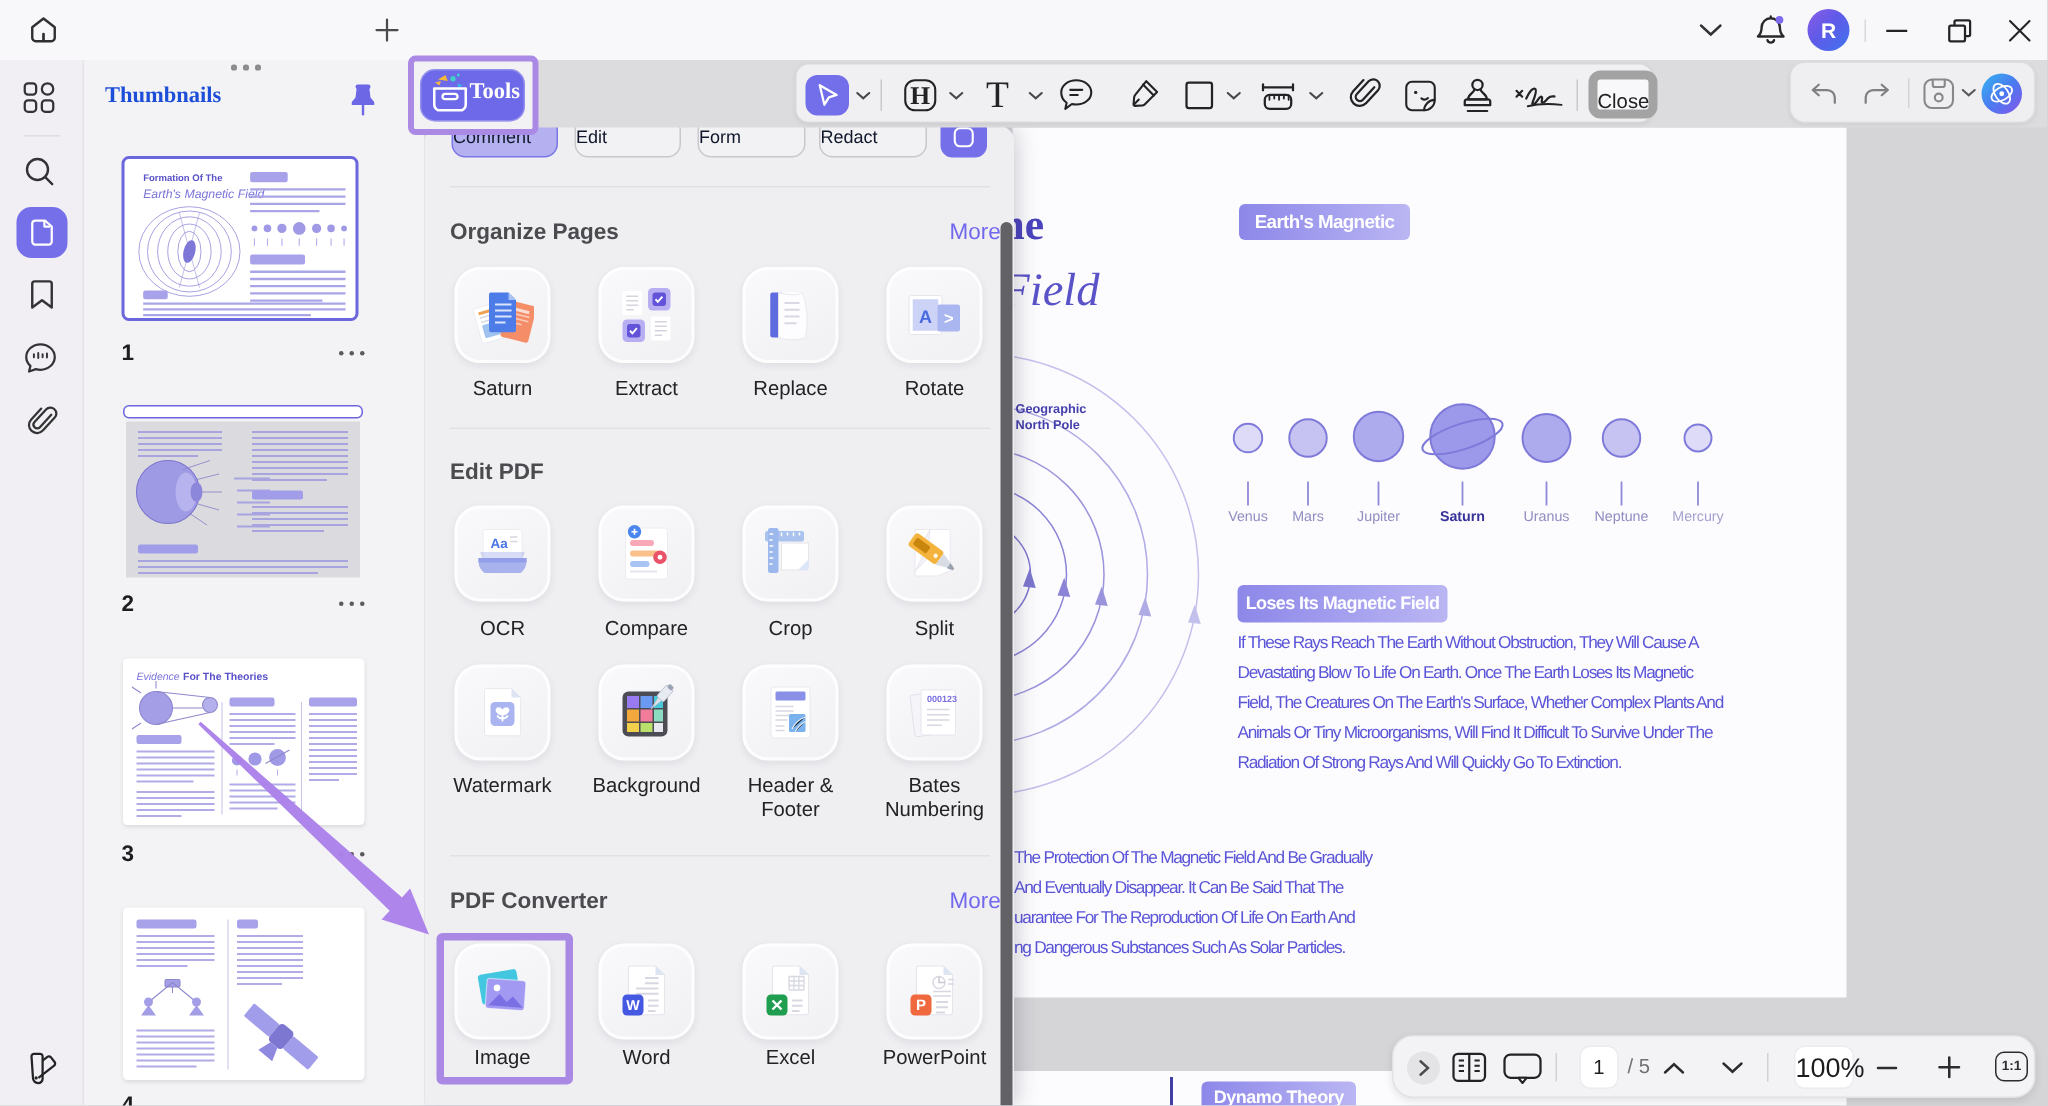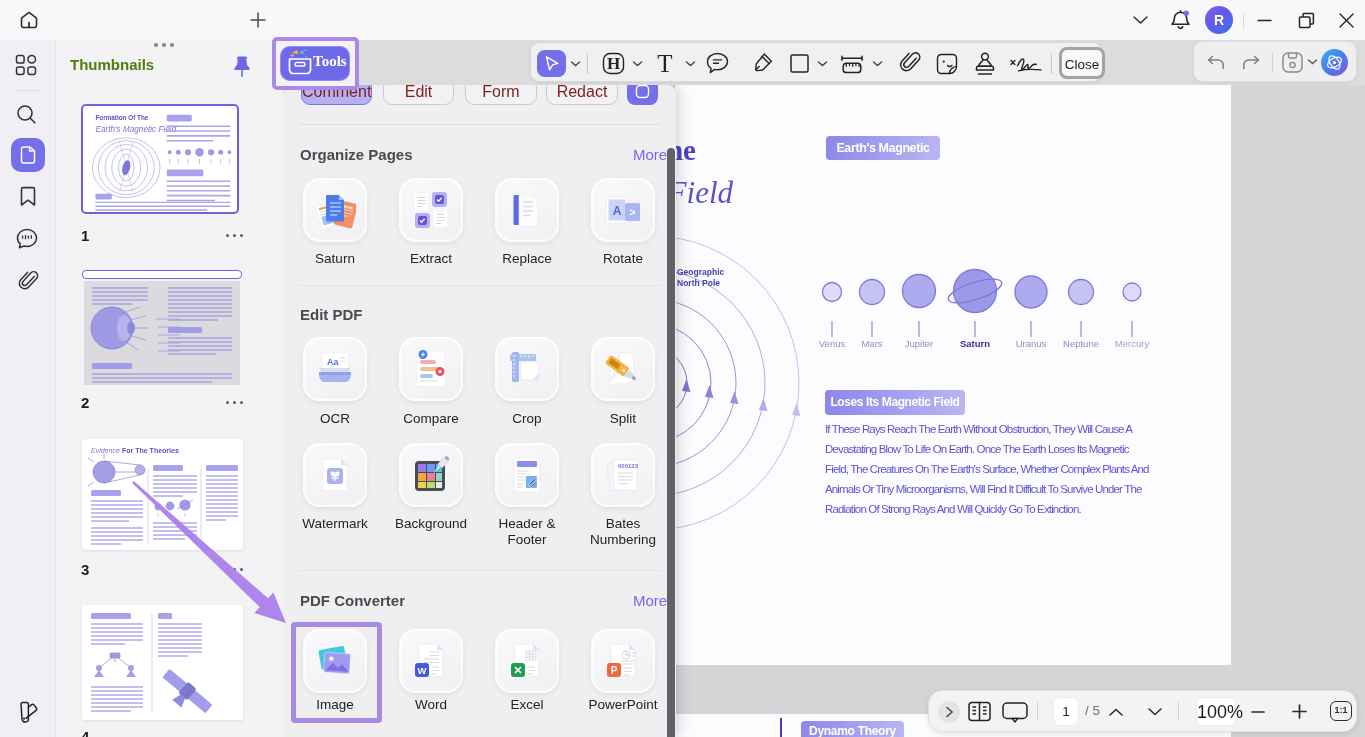--- a/index.html
+++ b/index.html
@@ -13,33 +13,33 @@
 #topbar .tab span{position:absolute;left:31px;top:7px;font-size:13.5px;color:#2e2e30;}
 
 #band{left:0;top:40px;width:1365px;height:45px;background:#dcdbde;z-index:20;}
 #band .leftbg{left:0;top:0;width:283px;height:45px;background:#f3f2f5;}
 #maintoolbar{left:530px;top:2px;width:572px;height:40px;background:#f0eff1;border:1px solid #d9d8da;border-radius:9px;box-shadow:0 1px 3px rgba(0,0,0,.07);z-index:21;}
 #rightgroup{left:1193px;top:1px;width:164px;height:41px;background:#efeef0;border:1px solid #dedde0;border-radius:10px;box-shadow:0 1px 3px rgba(0,0,0,.06);z-index:21;}
 
 #sidebar{left:0;top:40px;width:56px;height:697px;background:#f1eff3;border-right:1px solid #e5e3e7;z-index:21;}
 
 #thumbs{left:56px;top:40px;width:227px;height:697px;background:#f3f2f5;z-index:21;}
-#thumbs h3{position:absolute;left:14px;top:16px;font-size:15px;color:#4d7c0f;font-weight:700;}
+#thumbs h3{position:absolute;left:14px;top:16px;font-size:15px;color:#1d4ed8;font-weight:700;font-family:Liberation Serif, serif;}
 .pagenum{position:absolute;font-size:15px;font-weight:700;color:#1d1d1f;}
 .dots3{position:absolute;width:18px;height:4px;}
 .dots3 i{position:absolute;top:0;width:3px;height:3px;border-radius:50%;background:#5a5a5c;}
 
 #docarea{left:283px;top:84px;width:1082px;height:653px;background:#d5d4d7;z-index:1;}
 #page1{position:absolute;left:392px;top:1px;width:556px;height:580px;background:#fcfbfd;overflow:hidden;}
 #page2{position:absolute;left:392px;top:630px;width:556px;height:23px;background:#fcfbfd;overflow:hidden;}
 .chip{position:absolute;background:linear-gradient(90deg,#8d87e9,#bab6f3);border-radius:4px;color:#fff;font-weight:700;}
 .ptext{position:absolute;color:#5b55d8;font-size:11.5px;letter-spacing:-0.85px;line-height:20px;white-space:pre;}
 
 #panel{left:283px;top:84px;width:393px;height:653px;background:#efeef1;border-radius:10px 10px 0 0;box-shadow:0 0 16px rgba(40,40,60,.28);z-index:18;}
-.tabbtn{position:absolute;top:-6px;height:27px;border-radius:9px;border:1px solid #c9c8cd;background:#f2f1f4;font-size:16px;color:#7f1d1d;text-align:center;line-height:25px;}
+.tabbtn{position:absolute;top:-6px;height:27px;border-radius:9px;border:1px solid #c9c8cd;background:#f2f1f4;font-size:12px;color:#0f172a;text-align:left;line-height:25px;}
 .sect{position:absolute;font-size:15px;font-weight:700;color:#4b4a4e;}
 .more{position:absolute;font-size:15px;color:#7268ee;}
 .divider{position:absolute;left:17px;width:360px;height:1px;background:#e1e0e3;}
 .tile{position:absolute;width:64px;height:64px;border-radius:17px;background:linear-gradient(150deg,#fafafc,#f0eff2);box-shadow:0 2px 5px rgba(90,90,110,.10),inset 0 0 0 2px rgba(255,255,255,.8);}
 .tlabel{position:absolute;font-size:13.5px;color:#232325;text-align:center;line-height:16px;}
 
 #pscroll{left:667px;top:148px;width:8px;height:589px;background:#626266;border-radius:4px 4px 0 0;z-index:19;}
 
 .hibox{position:absolute;border:5px solid #aa89e5;border-radius:4px;z-index:40;}
 
@@ -140,21 +140,21 @@
         <path d="M9.9 8.3c.4 2.4-4.2 3.3-4.2 7h12.6c0-3.7-4.6-4.6-4.2-7"></path>
         <path d="M5.1 15.3h13.8a1.6 1.6 0 0 1 1.6 1.6v2.2H3.5v-2.2a1.6 1.6 0 0 1 1.6-1.6z"></path>
         <path d="M5.5 23h13" stroke-width="1.4"></path>
       </svg>
     <svg class="abs" style="left:478px;top:10px" width="34" height="22" viewBox="0 0 34 22" fill="none" stroke="#232325" stroke-width="1.5" stroke-linecap="round">
         <path d="M2 7.5l3.8 4M5.8 7.5l-3.8 4" stroke-width="1.4"></path>
         <path d="M8.5 12.7c2-4.5 4.2-7.3 5.8-6.5 1.7.8-.3 5.9-1.5 8.9-.5 1.4-.2 2.2.7 1.6 2.1-1.4 3.7-5.6 5.2-5.2 1.2.3-.6 3.6.4 3.9 1.3.4 2.5-1.4 4-3 .9-.9 2.3-1.4 4.2-1.1"></path>
         <path d="M9.5 17.8c6.5-1.5 14-1.8 22.5-.9" stroke-width="1.3"></path>
       </svg>
     <div class="abs" style="left:520px;top:10px;width:1px;height:21px;background:#c9c8cc"></div>
-    <div class="abs" style="left:528px;top:4px;width:46px;height:32px;background:#f8f7f9;border:3px solid #a3a3a3;border-radius:8px;font-size:13.5px;color:#212123;text-align:center;line-height:30px;">Close</div>
+    <div class="abs" style="left:528px;top:4px;width:46px;height:32px;background:#f8f7f9;border:6px solid #a3a3a3;border-radius:8px;font-size:13.5px;color:#212123;text-align:center;line-height:30px;">Close</div>
   </div>
   <div class="abs" id="rightgroup">
     <svg class="abs" style="left:12px;top:12px" width="20" height="17" viewBox="0 0 20 17" fill="none" stroke="#7f7f83" stroke-width="1.5" stroke-linecap="round" stroke-linejoin="round">
         <path d="M6.5 2.5 2.5 6l4 3.5"></path>
         <path d="M2.8 6h9.4a5 5 0 0 1 5 5v3.5"></path>
       </svg>
     <svg class="abs" style="left:47px;top:12px" width="20" height="17" viewBox="0 0 20 17" fill="none" stroke="#7f7f83" stroke-width="1.5" stroke-linecap="round" stroke-linejoin="round">
         <path d="M13.5 2.5 17.5 6l-4 3.5"></path>
         <path d="M17.2 6H7.8a5 5 0 0 0-5 5v3.5"></path>
       </svg>
@@ -423,20 +423,24 @@
           <text x="268" y="87">Neptune</text>
           <text x="319" y="87" fill="#a5a2cf">Mercury</text>
       </g>
     </svg>
     <div class="chip" style="left:150px;top:305px;width:140px;height:25px;font-size:12px;letter-spacing:-0.4px;line-height:25px;text-align:center;">Loses Its Magnetic Field</div>
     <div class="ptext" style="left:150px;top:334px;">If These Rays Reach The Earth Without Obstruction, They Will Cause A
 Devastating Blow To Life On Earth. Once The Earth Loses Its Magnetic
 Field, The Creatures On The Earth's Surface, Whether Complex Plants And
 Animals Or Tiny Microorganisms, Will Find It Difficult To Survive Under The
 Radiation Of Strong Rays And Will Quickly Go To Extinction.</div>
+    <div class="ptext" style="left:1px;top:477px;">The Protection Of The Magnetic Field And Be Gradually
+And Eventually Disappear. It Can Be Said That The
+uarantee For The Reproduction Of Life On Earth And
+ng Dangerous Substances Such As Solar Particles.</div>
   </div>
   <div id="page2">
     <div style="position:absolute;left:105px;top:4px;width:1.5px;height:19px;background:#433da8;"></div>
     <div class="chip" style="left:126px;top:7px;width:103px;height:20px;font-size:12px;letter-spacing:-0.3px;line-height:20px;text-align:center;">Dynamo Theory</div>
   </div>
 </div>
 
 <div class="abs" id="panel">
   <div class="tabbtn" style="left:18px;width:71px;background:#b5b1f0;border-color:#7a75e8;">Comment</div>
   <div class="tabbtn" style="left:100px;width:71px;">Edit</div>

